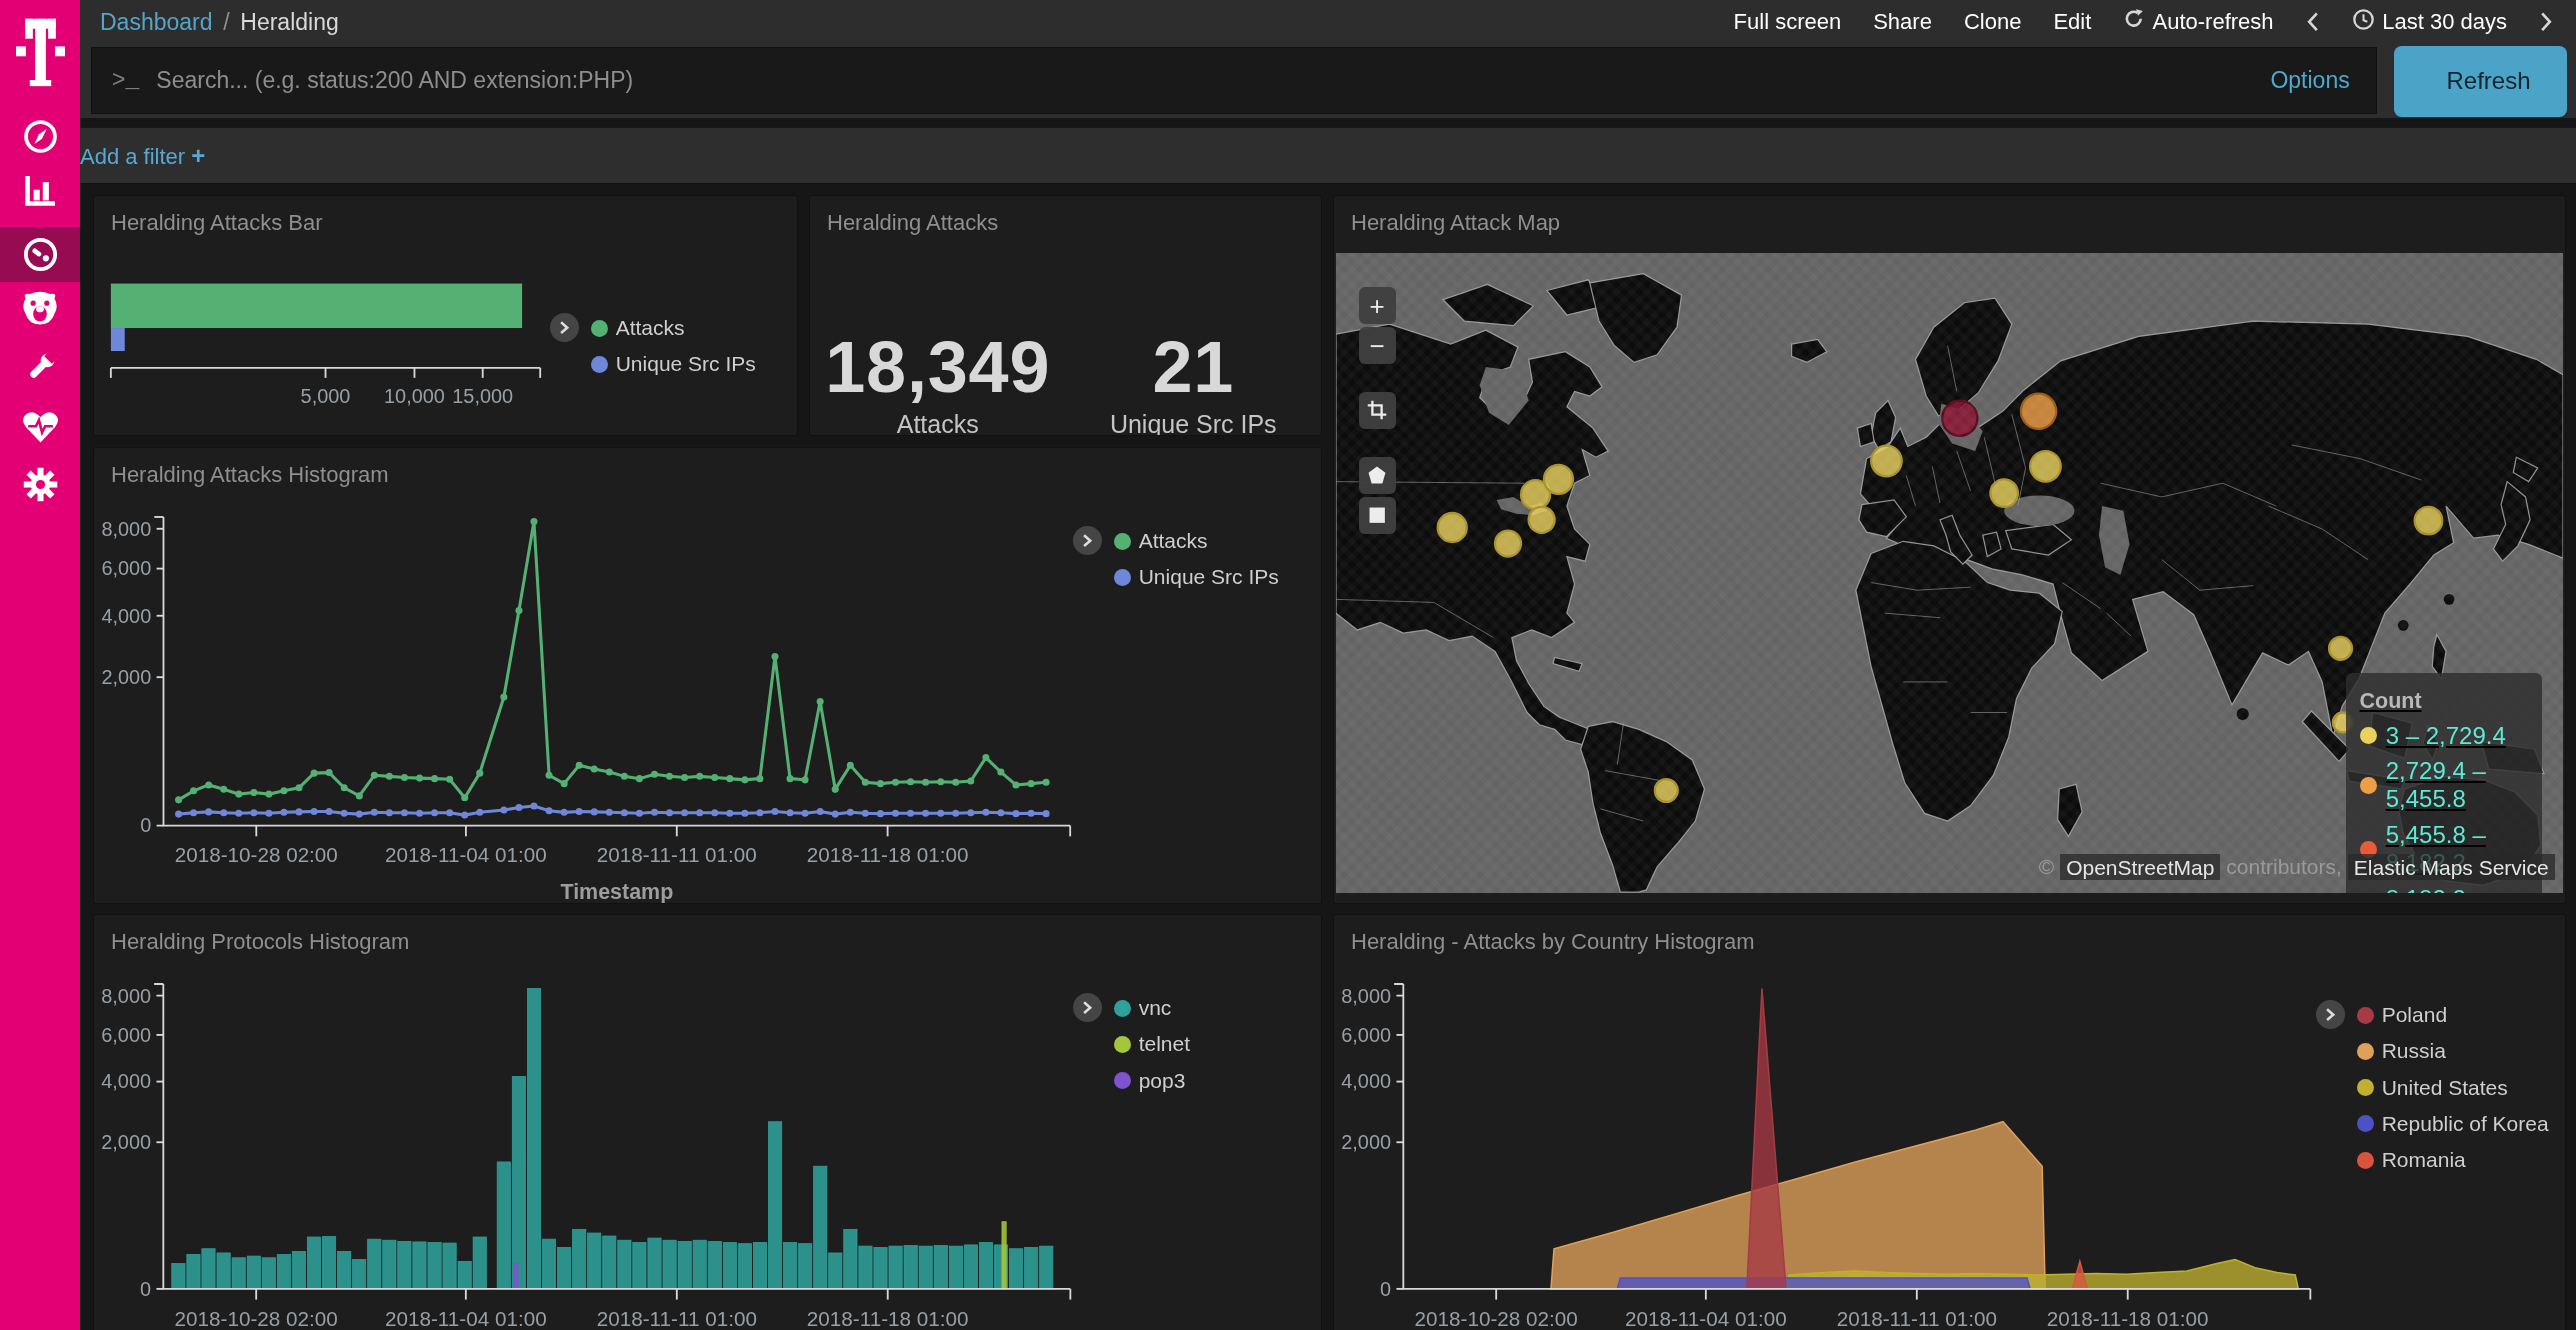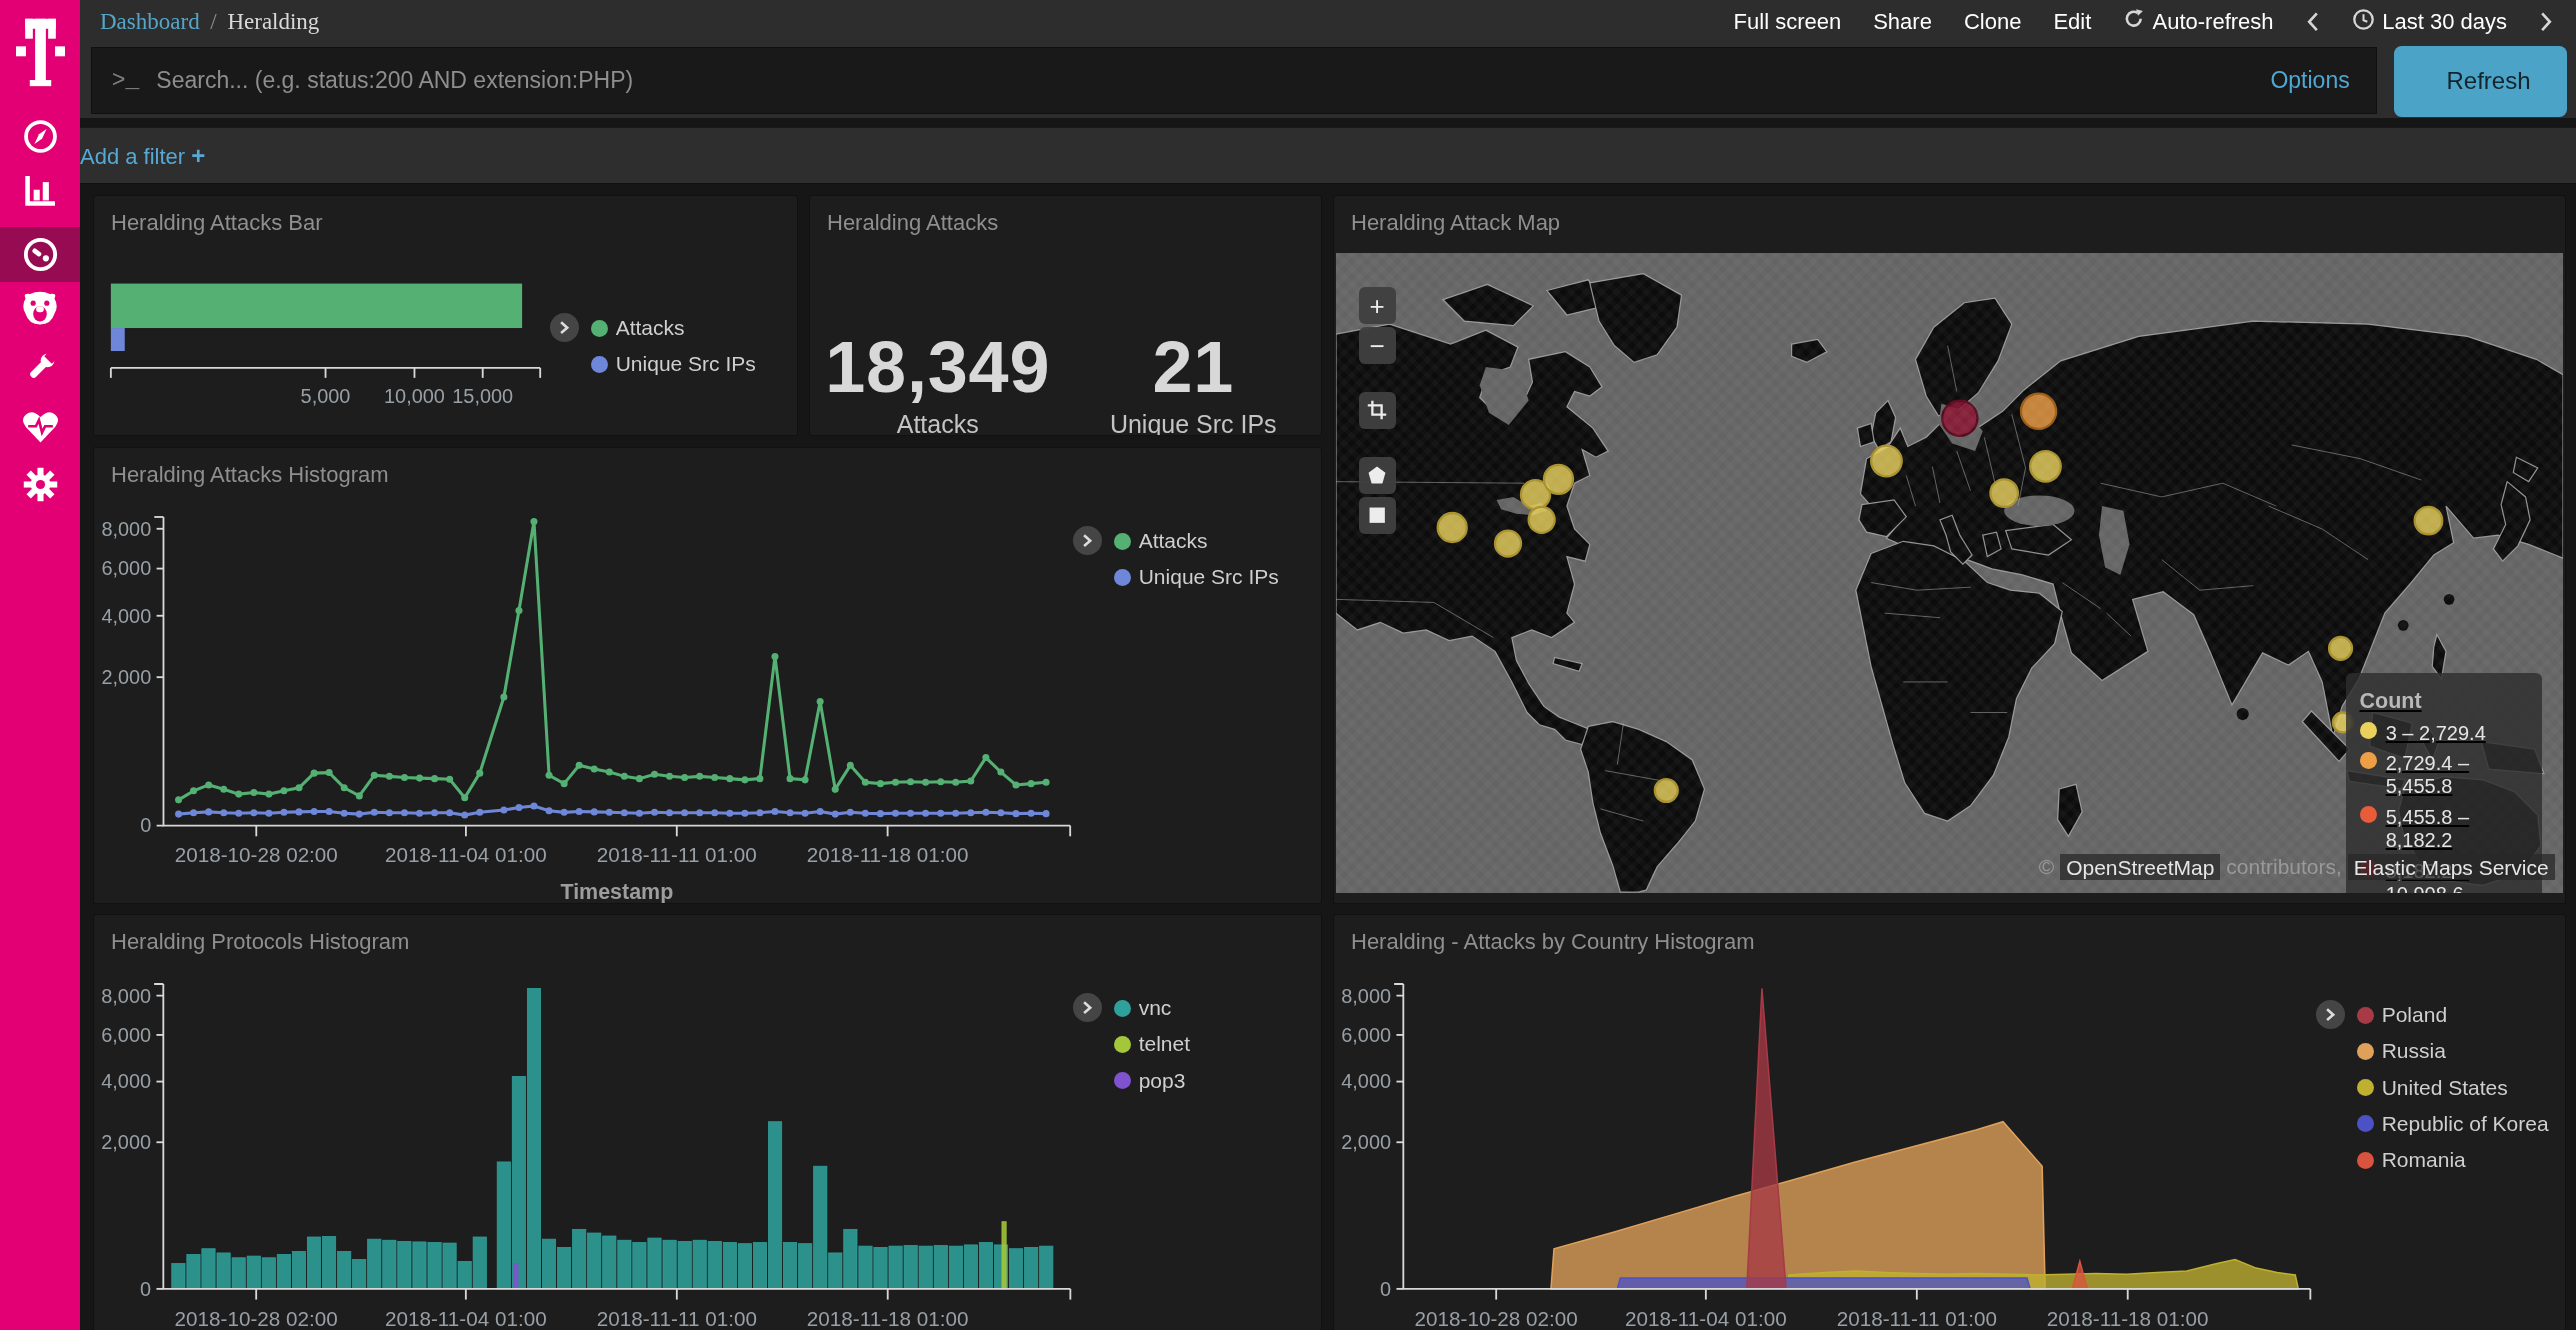--- a/index.html
+++ b/index.html
@@ -10,21 +10,21 @@
   #sidebar { position:absolute; left:0; top:0; width:80px; height:1331px; background:#e20074; z-index:30; }
   .side-item { position:absolute; left:0; width:80px; height:55px; display:flex; align-items:center; justify-content:center; cursor:pointer; }
   .side-item.active { background:#970b52; }
   .side-item svg { display:block; }
   #logo { position:absolute; left:0; top:17px; width:80px; height:77px; display:flex; justify-content:center; }
 
   
   #main { position:absolute; left:80px; top:0; width:2496px; height:1331px; }
 
   #topbar { position:absolute; left:0; top:0; width:2496px; height:44px; background:#2d2d2d; display:flex; align-items:center; }
-  #breadcrumb { margin-left:20px; font-size:23px; display:flex; gap:10.7px; align-items:center;font-family:Liberation Serif, serif; }
+  #breadcrumb { margin-left:20px; font-size:23px; display:flex; gap:10.7px; align-items:center; }
   #breadcrumb .link { color:#54a6c9; cursor:pointer; }
   #breadcrumb .sep { color:#8f8f8f; }
   #breadcrumb .cur { color:#d9d9d9; }
   #nav-actions { margin-left:auto; margin-right:23px; display:flex; align-items:center; gap:32px; font-size:22px; color:#ffffff; }
   #nav-actions .nav-item { cursor:pointer; display:flex; align-items:center; gap:7.7px; white-space:nowrap; }
 
   #searchrow { position:absolute; left:0; top:44px; width:2496px; height:74px; background:#2d2d2d; }
   #searchbar { position:absolute; left:10.7px; top:3.1px; width:2286px; height:67px; background:#191919; border:1.5px solid #101010; display:flex; align-items:center; }
   #prompt { color:#7f7f7f; font-family:"Liberation Mono", monospace; font-size:23px; margin:0 17px 0 20px; }
   #search-input { flex:1; background:transparent; border:none; outline:none; color:#cfcfcf; font-size:23px; font-family:"Liberation Sans", sans-serif; }
@@ -61,21 +61,21 @@
   
   #map-view { position:absolute; left:1.5px; top:57px; width:1227px; height:640px; background:#646464; overflow:hidden; }
   #map-pattern { position:absolute; inset:0;
      background: repeating-linear-gradient(45deg, rgba(255,255,255,.022) 0 5.4px, rgba(0,0,0,0) 5.4px 10.7px),
                  repeating-linear-gradient(-45deg, rgba(255,255,255,.022) 0 5.4px, rgba(0,0,0,0) 5.4px 10.7px); }
   #map-controls { position:absolute; left:23px; top:34px; width:37px; z-index:5; }
   .map-btn { width:37px; height:37px; background:rgba(63,63,63,.96); border:none; border-radius:6.1px; color:#ececec; font-size:26px; line-height:34px; cursor:pointer; display:flex; align-items:center; justify-content:center; margin-bottom:3.1px; }
   .map-btn.gap { margin-top:28px; }
   #map-legend { position:absolute; left:1010px; top:420px; width:196px; padding:16px 14px; background:rgba(46,46,46,.82); border-radius:6.1px; z-index:6;text-decoration:underline; }
   #map-legend .mtitle { font-size:21.5px; font-weight:bold; color:#b9b9b9; margin-bottom:7.7px; }
-  #map-legend .mrow { display:flex; align-items:flex-start; gap:9.2px; margin-bottom:7.7px; font-size:20px; color:#e5e5e5; }
+  #map-legend .mrow { display:flex; align-items:center; gap:9.2px; margin-bottom:7.7px; font-size:24px; color:#5eead4; }
   #map-legend .mdot { width:17px; height:17px; border-radius:50%; flex:0 0 auto; }
   #map-attrib { position:absolute; right:7.7px; bottom:14px; font-size:21px; color:#9a9a9a; z-index:6; white-space:nowrap; }
   #map-attrib .box { background:rgba(40,40,40,.75); color:#e6e6e6; padding:1.5px 6.1px; }
 
   svg text { font-family:"Liberation Sans", sans-serif; }
 </style>
 </head>
 <body>
 
 <div id="app">

